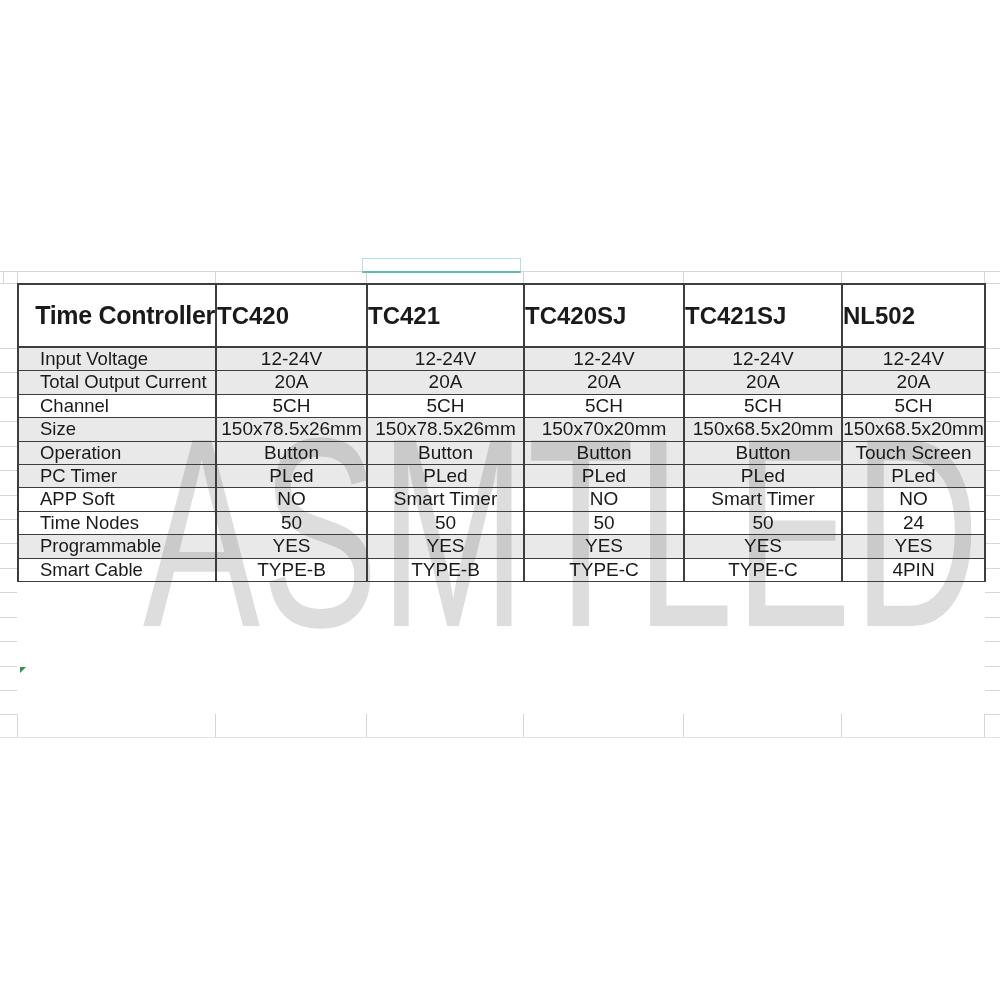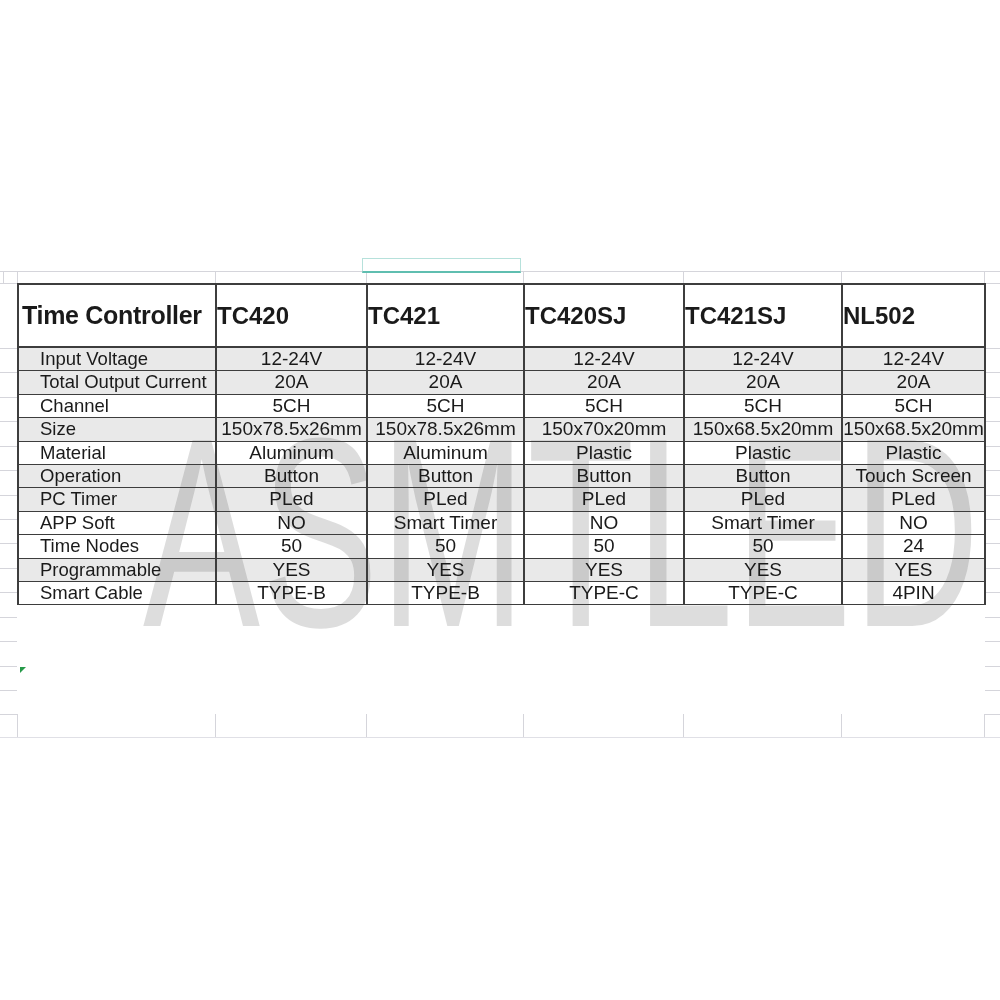--- a/index.html
+++ b/index.html
@@ -43,21 +43,21 @@
   }
   table.spec th, table.spec td{
     border:2px solid var(--border);
     padding:0;overflow:hidden;white-space:nowrap;
   }
   table.spec thead th{
     height:61px;font-size:24px;font-weight:bold;
     text-align:left;background:transparent;
   }
   table.spec thead th.corner{
-    text-align:left;padding-left:3px;letter-spacing:-0.3px;font-size:25px;
+    text-align:right;padding-left:3px;letter-spacing:-0.3px;font-size:25px;
   }
   table.spec tbody td{
     height:22.4px;line-height:22.4px;font-size:19px;text-align:center;
     border-top-width:1px;border-bottom-width:1px;
   }
   table.spec tbody td.rowlabel{
     text-align:left;padding-left:21px;font-size:18.5px;
   }
   table.spec tbody tr.shaded td{background:var(--shade);}
   
@@ -176,28 +176,20 @@
           <td>5CH</td>
         </tr>
         <tr class="shaded">
           <td class="rowlabel">Size</td>
           <td>150x78.5x26mm</td>
           <td>150x78.5x26mm</td>
           <td>150x70x20mm</td>
           <td>150x68.5x20mm</td>
           <td>150x68.5x20mm</td>
         </tr>
-        <tr>
-          <td class="rowlabel">Material</td>
-          <td>Aluminum</td>
-          <td>Aluminum</td>
-          <td>Plastic</td>
-          <td>Plastic</td>
-          <td>Plastic</td>
-        </tr>
         <tr class="shaded">
           <td class="rowlabel">Operation</td>
           <td>Button</td>
           <td>Button</td>
           <td>Button</td>
           <td>Button</td>
           <td>Touch Screen</td>
         </tr>
         <tr class="shaded">
           <td class="rowlabel">PC Timer</td>

